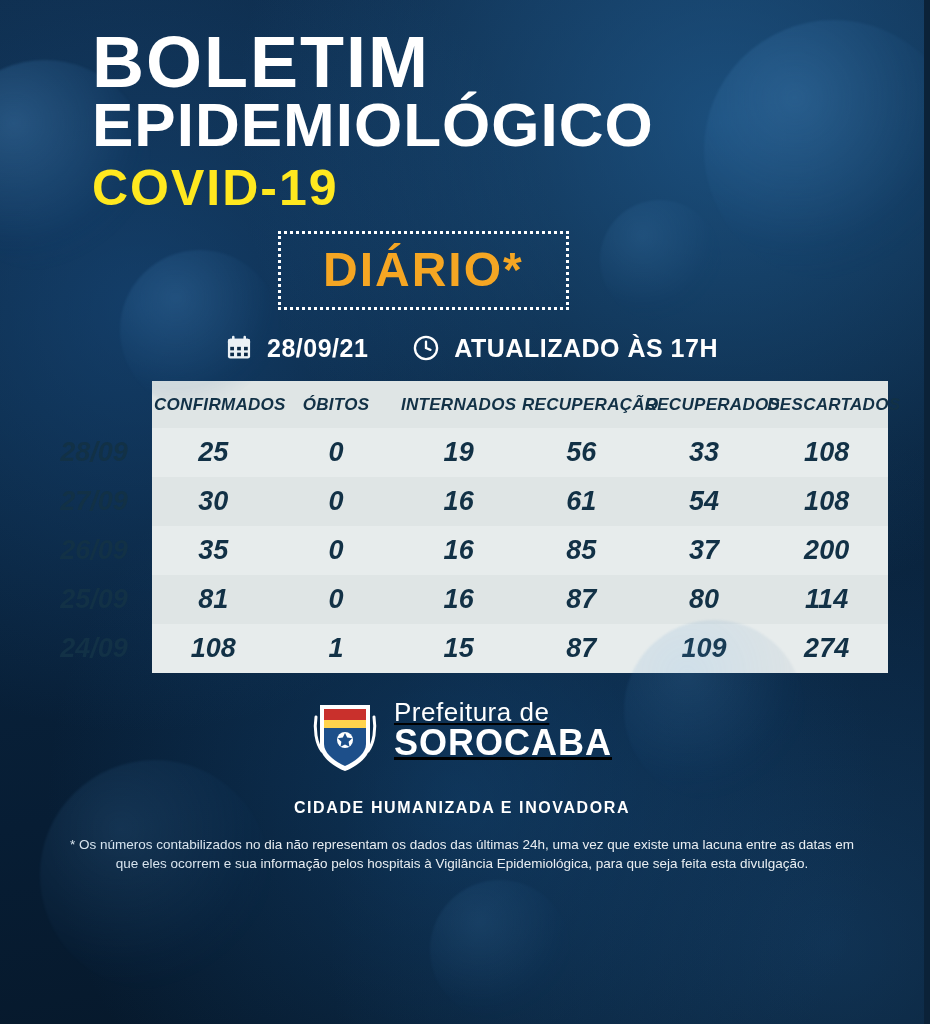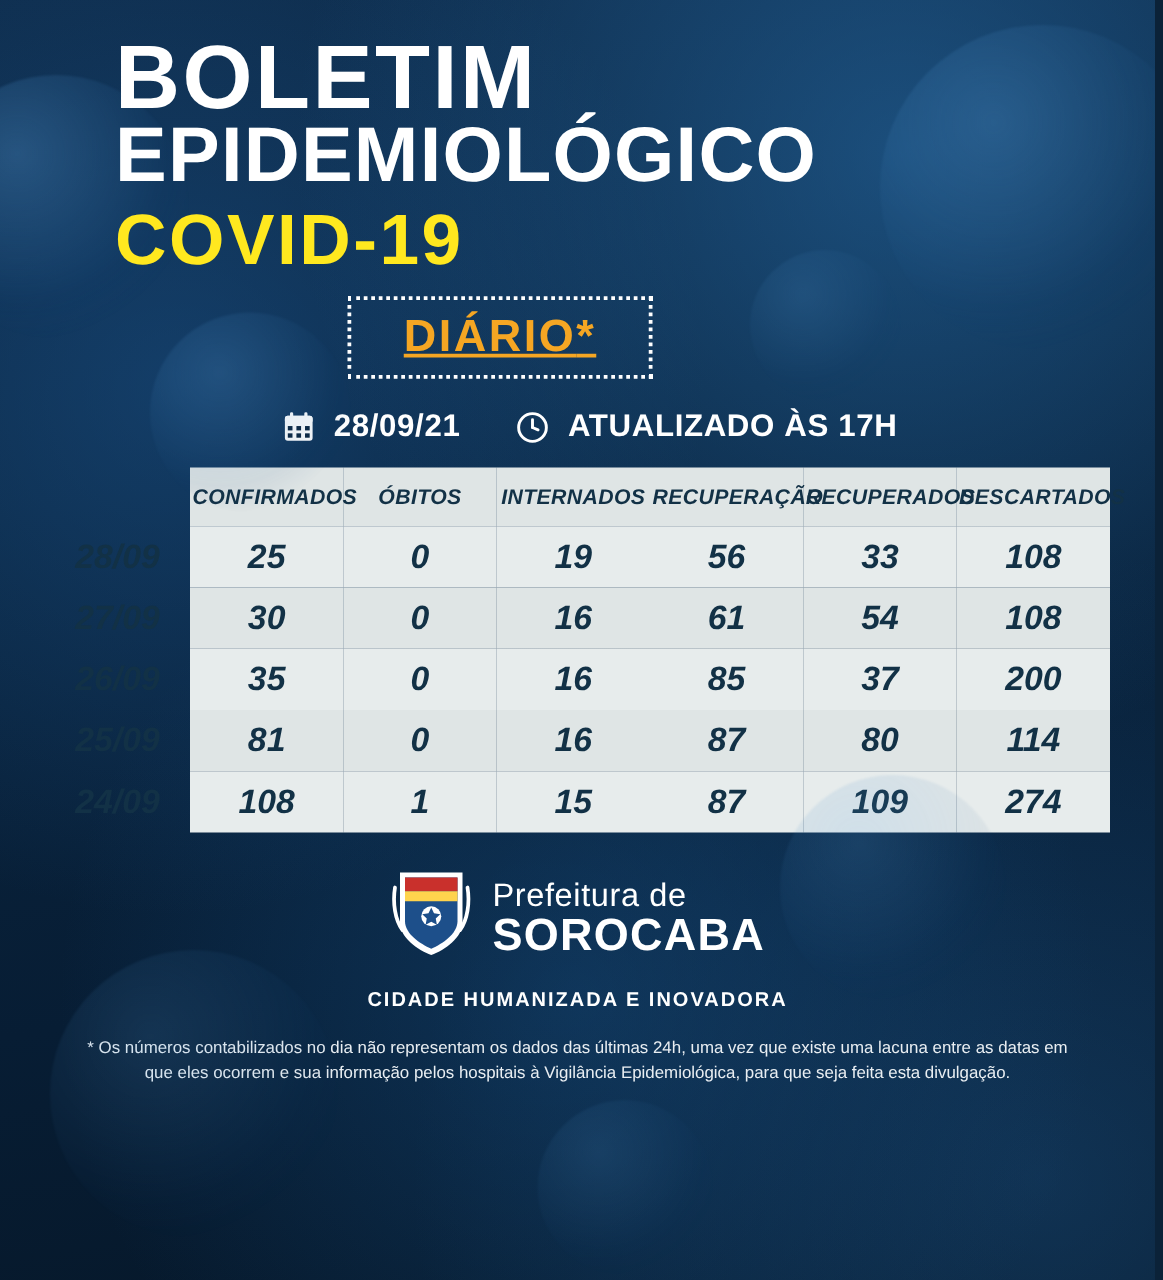--- a/index.html
+++ b/index.html
@@ -57,41 +57,40 @@
   .t1 {
     font-size: 72px;
     letter-spacing: 2px;
   }
   .t2 {
     font-size: 62px;
     margin-top: 0;
     letter-spacing: 1px;
   }
   .t3 {
-    font-size: 57px;
+    font-size: 50px;
     color: #ffe81f;
     margin-top: 10px;
     letter-spacing: 2px;
   }
   .diario-wrap {
     margin-top: 18px;
     padding-left: 278px;
   }
   .diario-box {
     display: inline-block;
     border: 3px dotted #ffffff;
     padding: 8px 42px 10px 42px;
   }
   .diario-text {
-    font-size: 36px;
+    font-size: 48px;
     font-weight: bold;
     color: #f5a623;
     letter-spacing: 2px;
     text-transform: uppercase;
-    text-decoration: underline;
   }
 
   .alert-band {
     margin-top: 34px;
     background: #ffe81f;
     padding: 15px 0 16px 0;
     text-align: center;
   }
   .alert-text {
     color: #d32222;
@@ -164,22 +163,23 @@
   tbody tr.even td { background: #dfe5e5; }
   tbody tr td.daycol { background: transparent; }
 
   .footer {
     margin-top: 26px;
     text-align: center;
   }
   .brand-row {
     display: flex;
     justify-content: center;
-    align-items: flex-end;
+    align-items: flex-start;
     gap: 16px;
+    text-decoration: underline;
   }
   .crest {
     width: 66px;
     height: 74px;
     position: relative;
   }
   .brand-text {
     color: #ffffff;
     text-align: left;
     line-height: 1.02;

